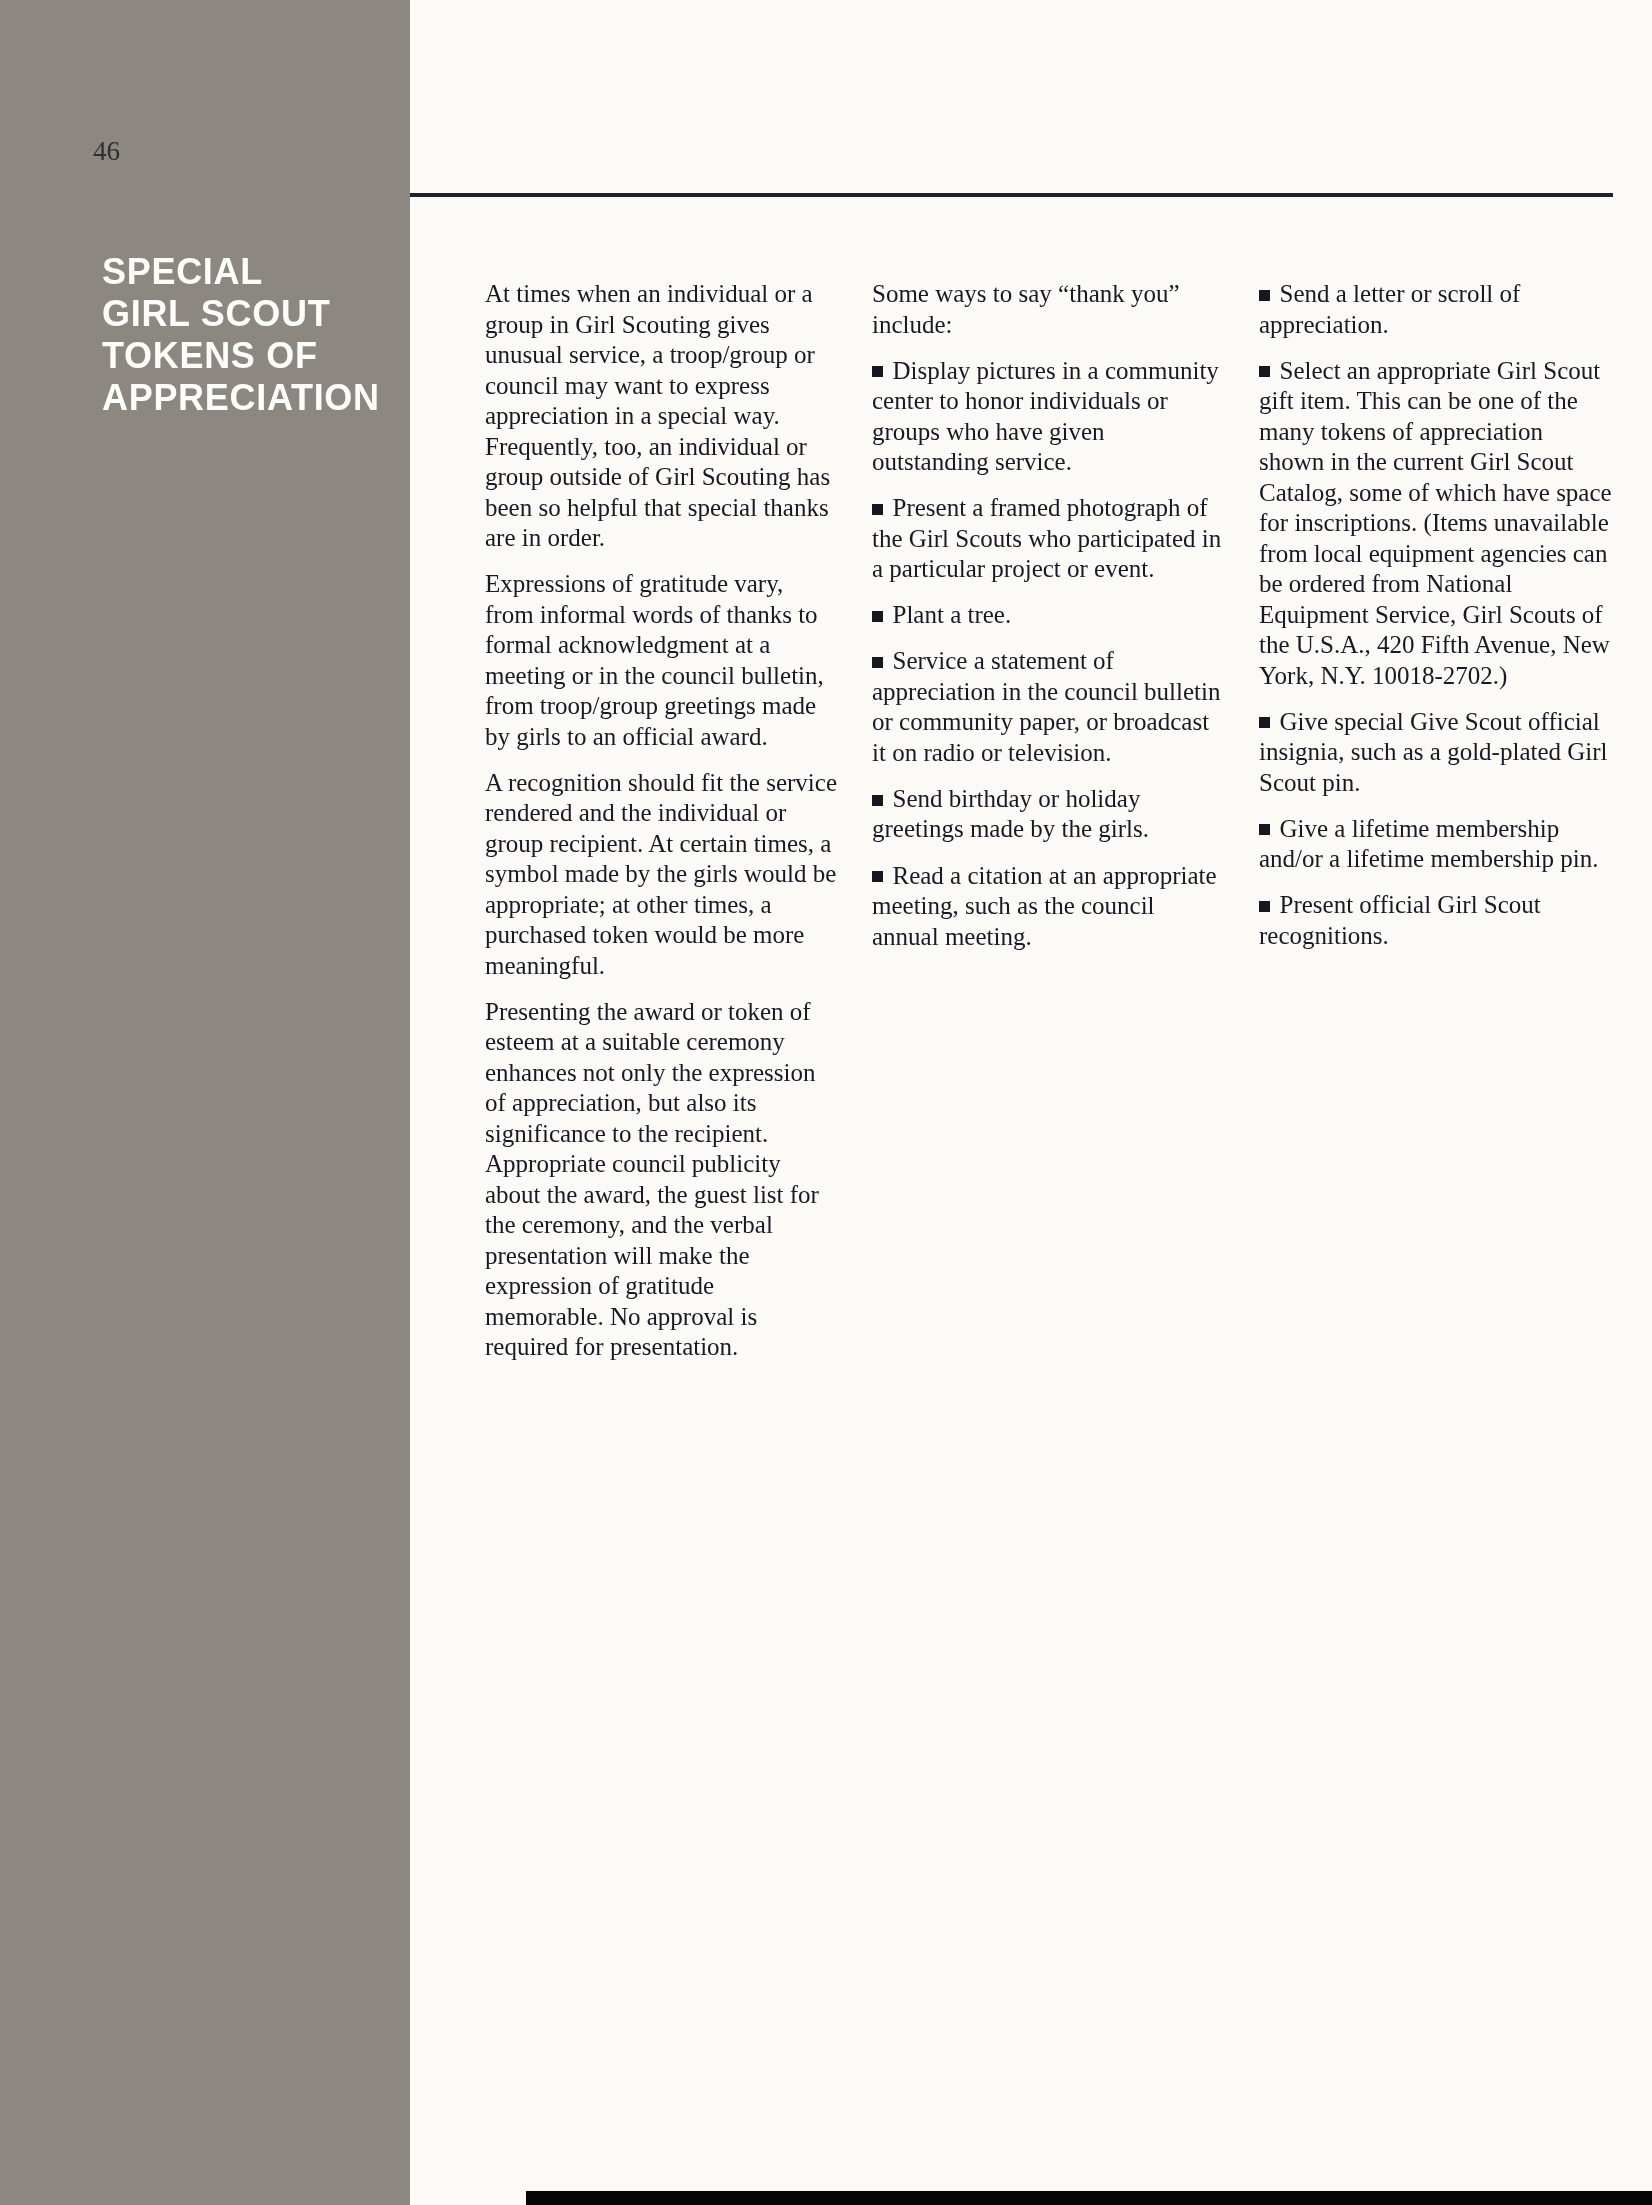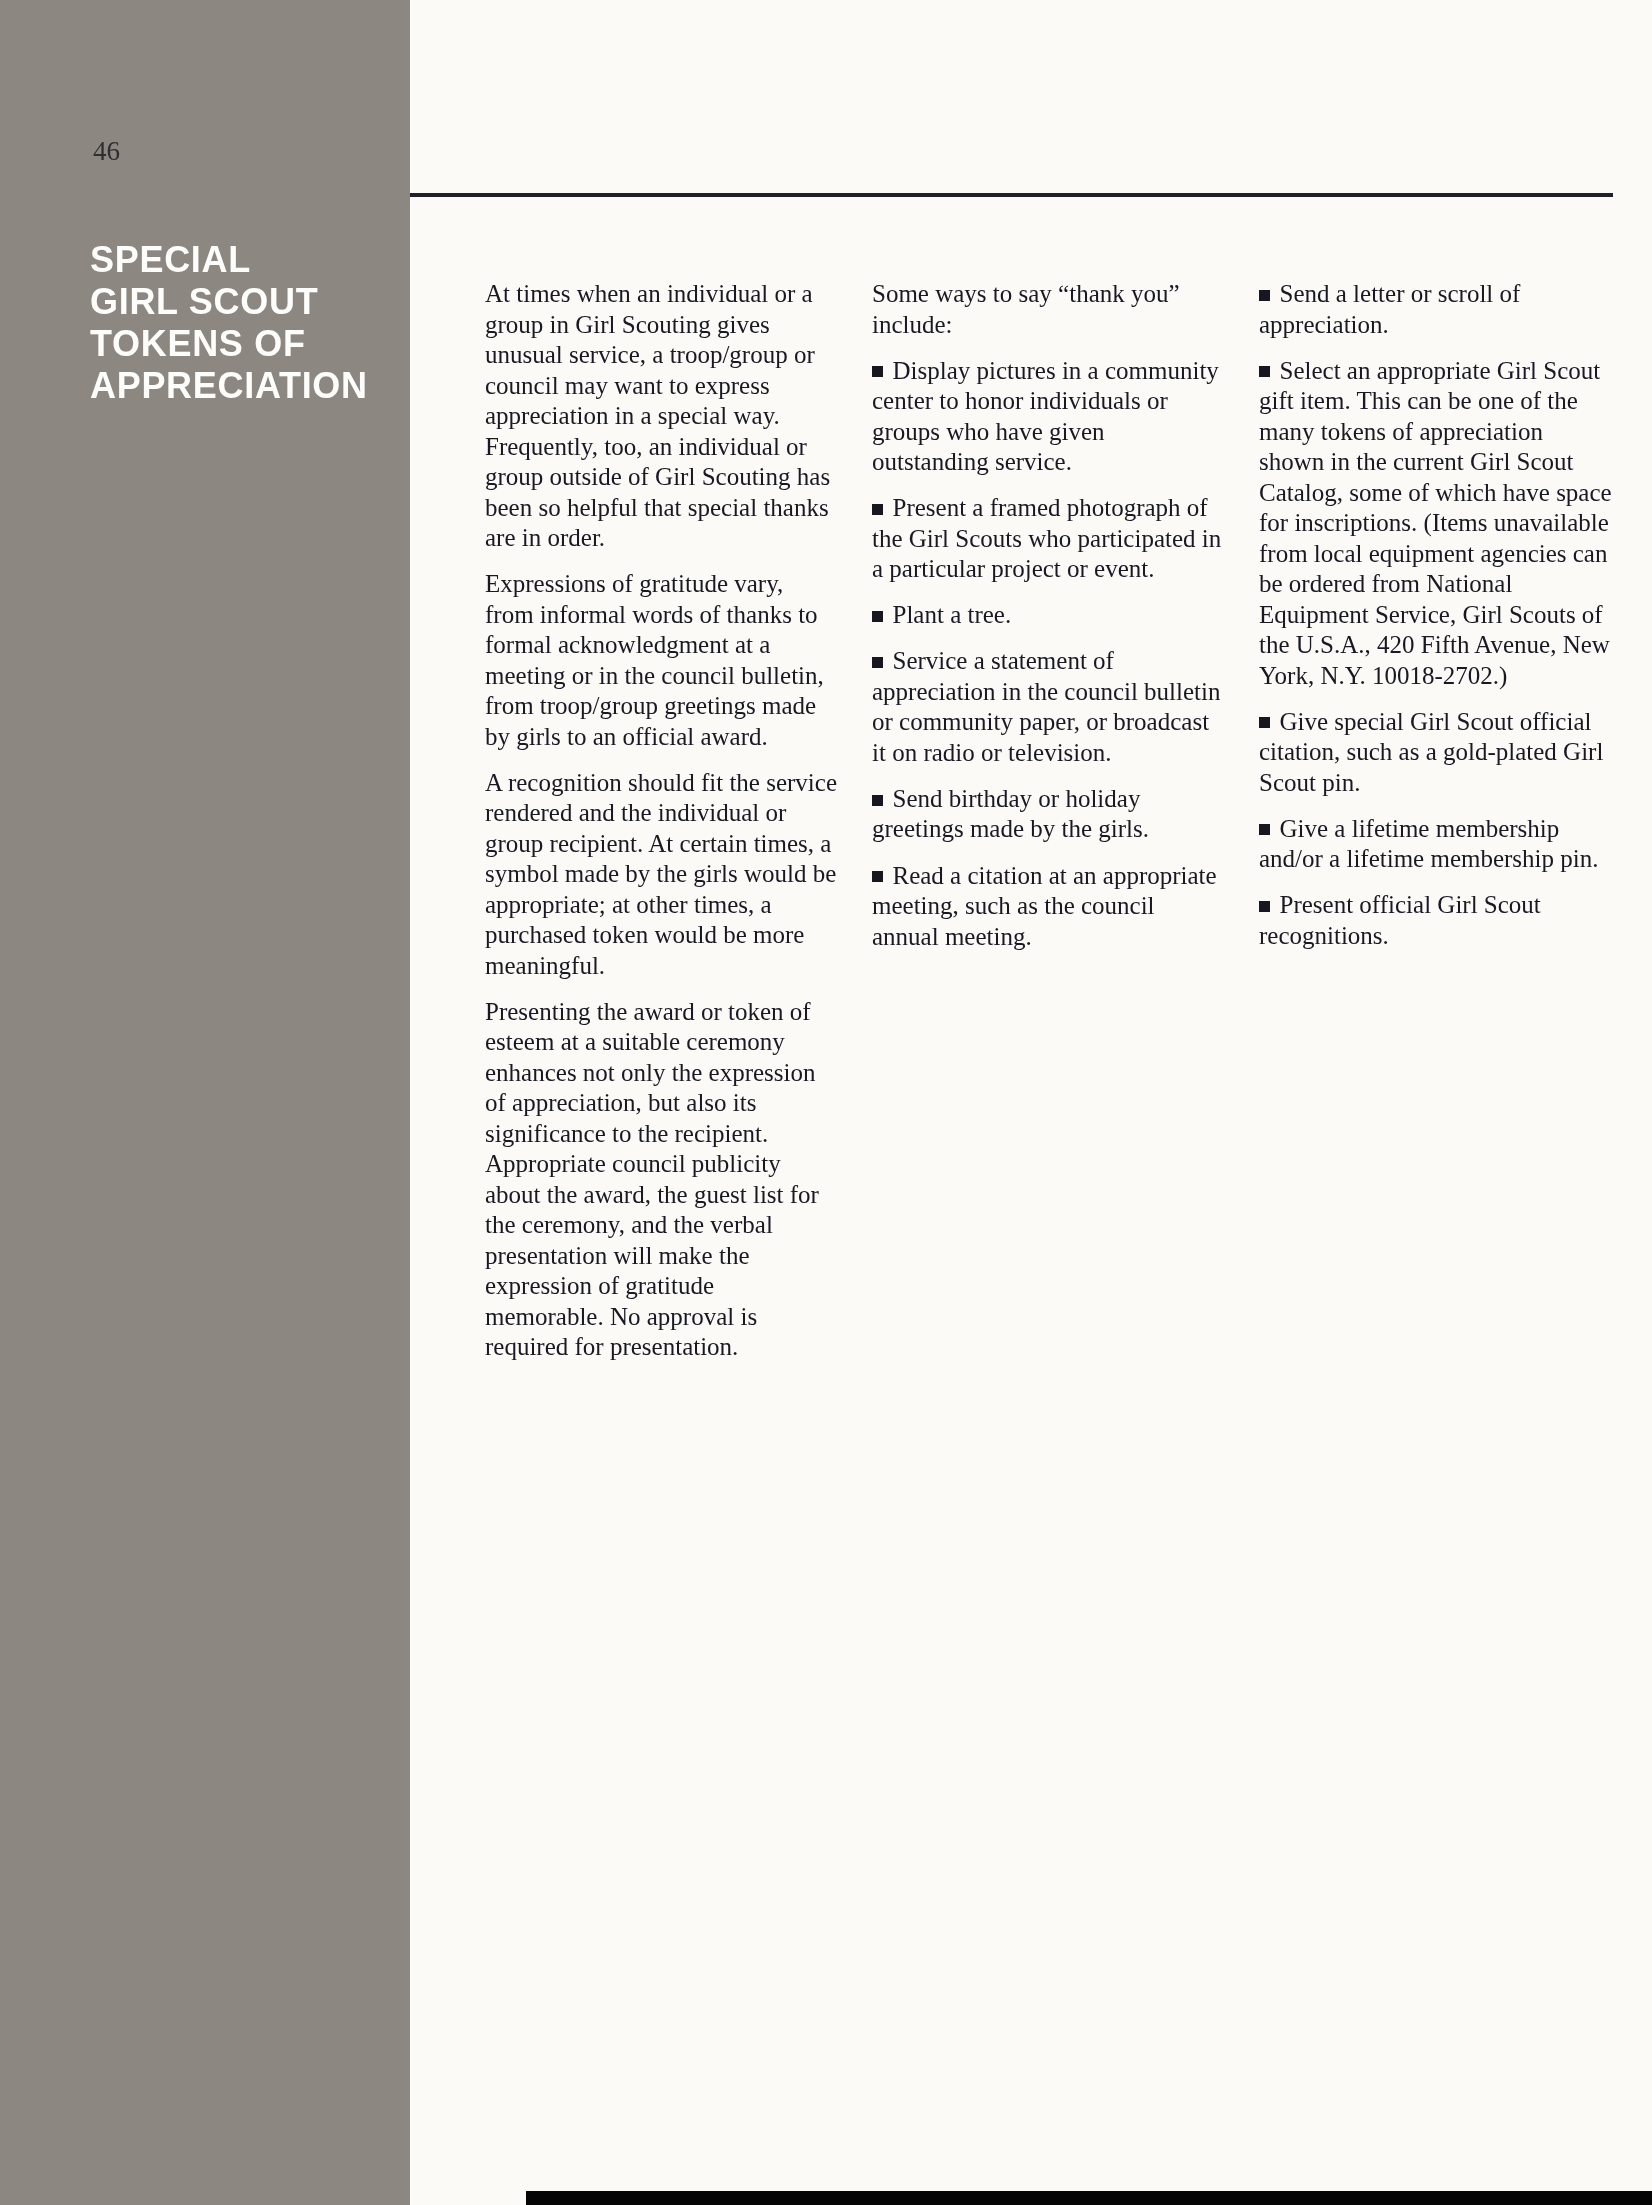--- a/index.html
+++ b/index.html
@@ -29,21 +29,21 @@
     left: 93px;
     top: 136px;
     font-family: "Liberation Serif", serif;
     font-size: 27px;
     color: #2e2e33;
   }
   .sidebar-heading {
     position: absolute;
     left: 90px;
     top: 239px;
-    margin: 0;
+    margin: 12px;
     font-family: "Liberation Sans", sans-serif;
     font-weight: bold;
     font-size: 36px;
     line-height: 42px;
     letter-spacing: 0.7px;
     color: #fdfdfb;
   }
   .sidebar-heading span { display: block; }
 
   
@@ -126,21 +126,21 @@
       <p class="bullet"><span class="sq"></span><span>Present a framed photograph of the Girl Scouts who participated in a particular project or event.</span></p>
       <p class="bullet"><span class="sq"></span><span>Plant a tree.</span></p>
       <p class="bullet"><span class="sq"></span><span>Service a statement of appreciation in the council bulletin or community paper, or broadcast it on radio or television.</span></p>
       <p class="bullet"><span class="sq"></span><span>Send birthday or holiday greetings made by the girls.</span></p>
       <p class="bullet"><span class="sq"></span><span>Read a citation at an appropriate meeting, such as the council annual meeting.</span></p>
     </section>
 
     <section class="col">
       <p class="bullet"><span class="sq"></span><span>Send a letter or scroll of appreciation.</span></p>
       <p class="bullet"><span class="sq"></span><span>Select an appropriate Girl Scout gift item. This can be one of the many tokens of appreciation shown in the current Girl Scout Catalog, some of which have space for inscriptions. (Items unavailable from local equipment agencies can be ordered from National Equipment Service, Girl Scouts of the U.S.A., 420 Fifth Avenue, New York, N.Y. 10018-2702.)</span></p>
-      <p class="bullet"><span class="sq"></span><span>Give special Girl Scout official citation, such as a gold-plated Girl Scout pin.</span></p>
+      <p class="bullet"><span class="sq"></span><span>Give special Give Scout official insignia, such as a gold-plated Girl Scout pin.</span></p>
       <p class="bullet"><span class="sq"></span><span>Give a lifetime membership and/or a lifetime membership pin.</span></p>
       <p class="bullet"><span class="sq"></span><span>Present official Girl Scout recognitions.</span></p>
     </section>
 
   </main>
 
   <div class="bottom-bar"></div>
 
 </div>
 

